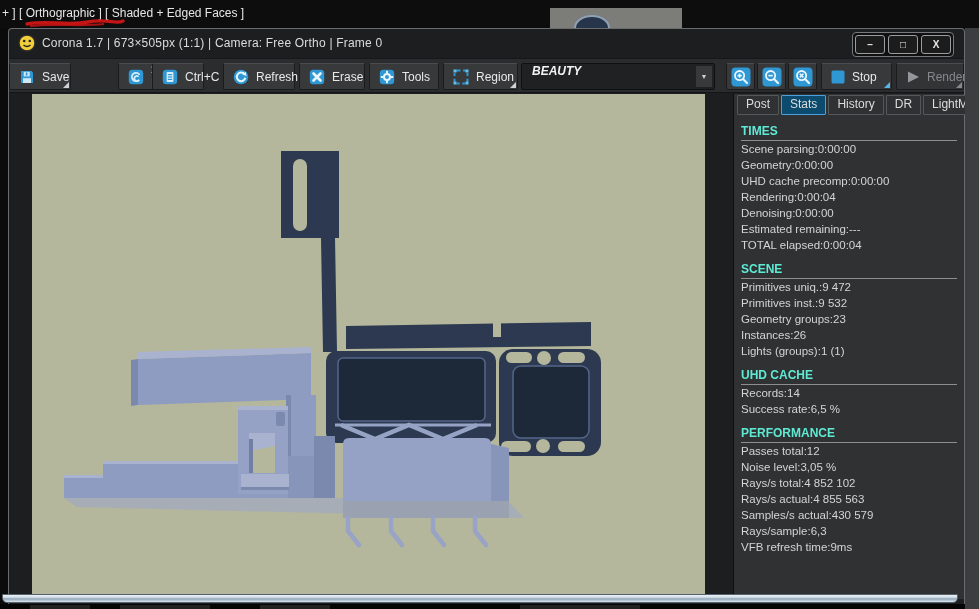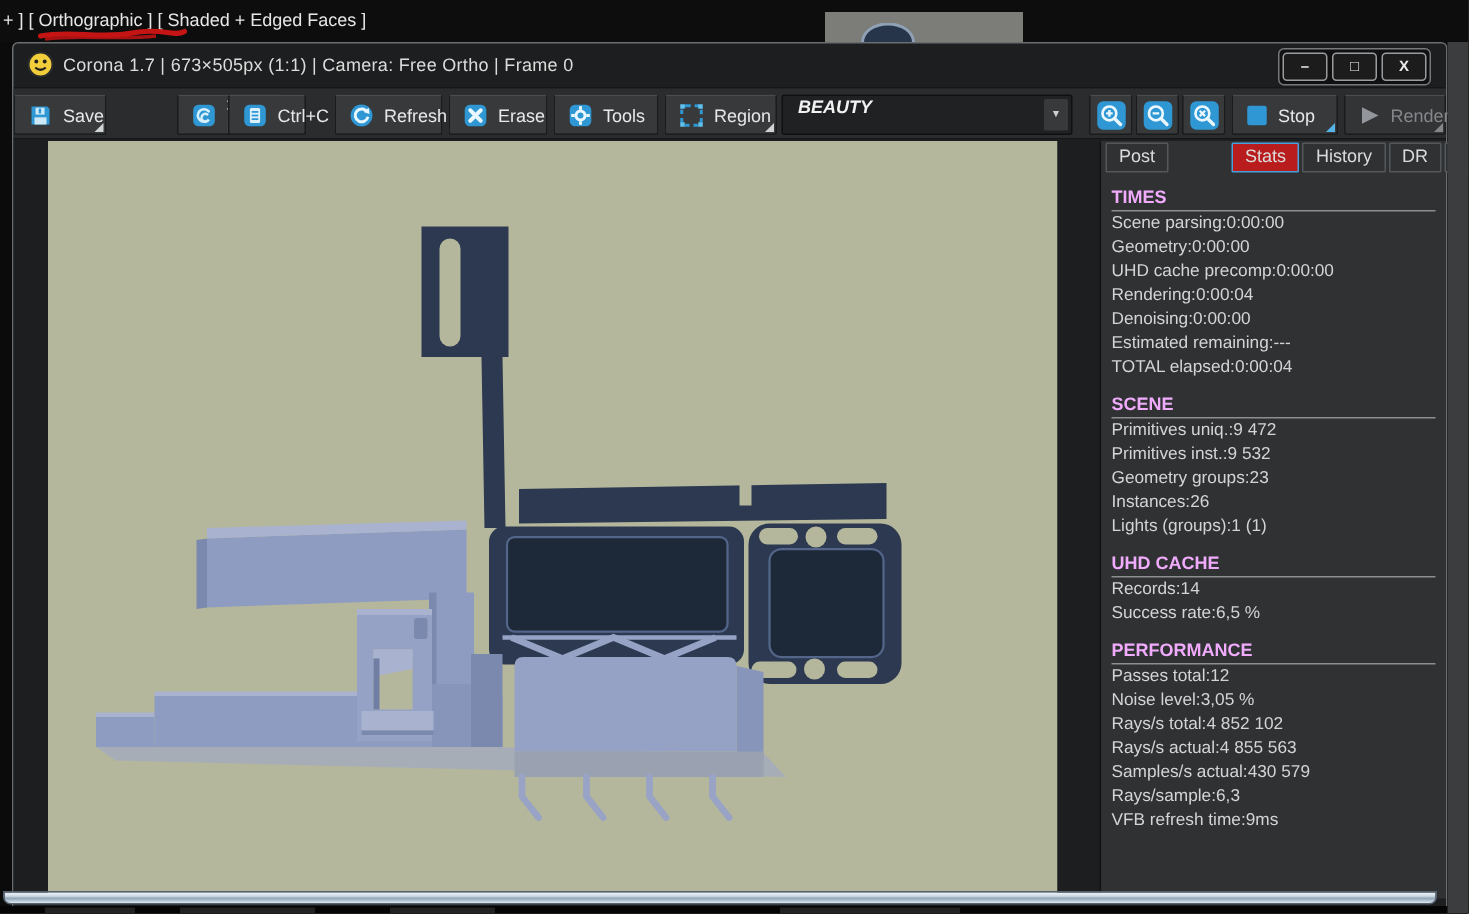--- a/index.html
+++ b/index.html
@@ -32,23 +32,23 @@
   #beauty{position:absolute;left:512px;top:4px;width:194px;height:27px;background:#1f2123;border:1px solid #0f1011;border-radius:2px;box-sizing:border-box;color:#f2f2f2;font-size:12px;font-weight:bold;font-style:italic;display:flex;align-items:flex-start;padding-left:10px;}
   #beauty .arrowbox{position:absolute;right:2px;top:2px;bottom:2px;width:16px;background:#37393b;border-radius:1px;display:flex;align-items:center;justify-content:center;color:#cfcfcf;font-size:7px;font-style:normal;}
   .renderlbl{color:#85888b;}
   
   #main{position:absolute;left:0;top:64px;right:0;bottom:0;background:#1d1e1f;}
   #render{position:absolute;left:23px;top:1px;width:673px;height:505px;display:block;}
   
   #panel{position:absolute;left:724px;top:1px;width:231px;height:505px;background:#2f3133;border-left:1px solid #0f0f10;box-sizing:border-box;}
   #tabs{display:flex;gap:2px;padding:1px 0 0 3px;height:20px;}
   .tab{border:1px solid #55585a;background:#2f3133;color:#dcdcdc;font-size:12px;padding:1px 8px 2px;border-radius:1px;white-space:nowrap;}
-  .tab.active{border-color:#4aa0dd;background:#b91c1c;margin-left:40px;}
+  .tab.active{border-color:#4aa0dd;background:#0c4a6e;}
   #secs{padding:0 7px;}
-  .sec-title{margin-top:9px;font-size:12px;font-weight:bold;color:#f0abfc;border-bottom:1px solid #8e8e8e;padding-bottom:2px;}
+  .sec-title{margin-top:9px;font-size:12px;font-weight:bold;color:#5eead4;border-bottom:1px solid #8e8e8e;padding-bottom:2px;}
   .srow{display:flex;align-items:center;height:16px;font-size:11.5px;color:#d4d4d4;}
   
   #silverbar{position:absolute;left:2px;top:594px;width:956px;height:9px;border:1px solid #55626e;border-radius:0 0 5px 5px;box-sizing:border-box;background:linear-gradient(180deg,#eef4f9 0%,#cdd9e4 35%,#93a7b8 55%,#b9c9d6 80%,#dfe8f0 100%);}
   #taskstrip{position:absolute;left:0;top:604px;width:979px;height:5px;background:#050505;}
   .tseg{position:absolute;top:1px;height:4px;background:#222;}
   #rightcol{position:absolute;left:965px;top:28px;width:14px;height:581px;background:#3b3d3f;}
   
   .f-bg{fill:var(--vp-bg);} .f-navy{fill:var(--navy);} .f-inner{fill:var(--navy-inner);stroke:#53668a;stroke-width:1.5;}
   .f-lb{fill:var(--lb);} .f-lbl{fill:var(--lb-light);} .f-lbd{fill:var(--lb-dark);}
   .f-lb2{fill:var(--lb2);} .f-lb3{fill:var(--lb3);} .f-ground{fill:var(--ground);opacity:.85;}

